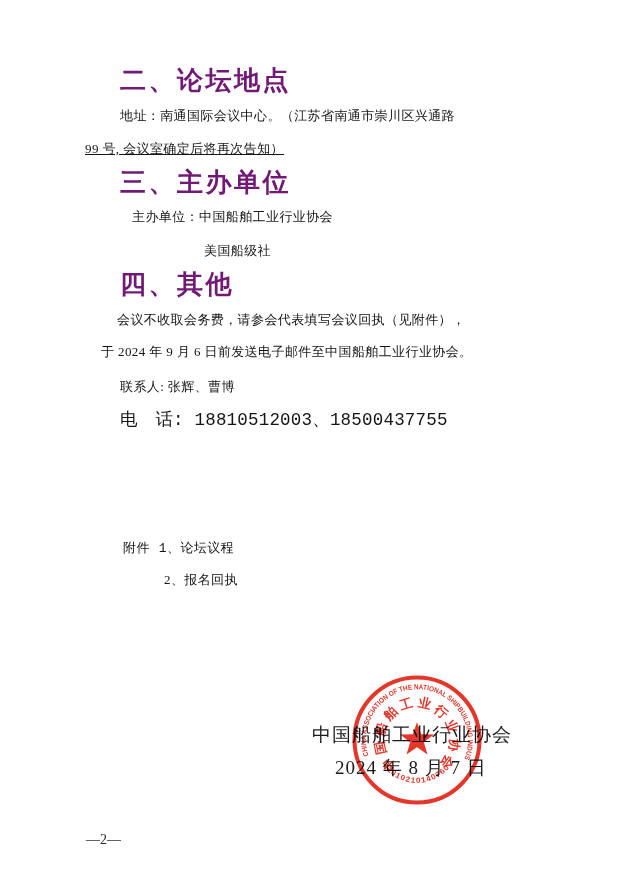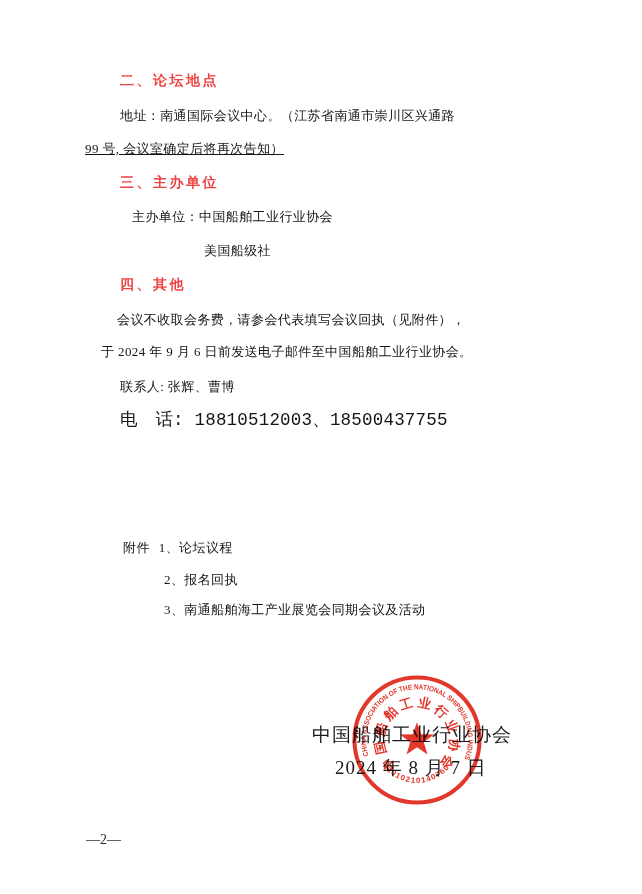--- a/index.html
+++ b/index.html
@@ -14,30 +14,30 @@
   .line {
     position:absolute;
     white-space:pre;
     font-size:13px;
     letter-spacing:0.4px;
     line-height:24px;
   }
   .heading {
     font-family:"Liberation Sans", sans-serif;
     font-weight:700;
-    font-size:14px;
+    font-size:26px;
     letter-spacing:2.5px;
-    color:#ef4444;
+    color:#701a75;
   }
   .mono-mixed {
     font-family:"Liberation Mono","Liberation Serif", monospace;
     font-size:17.5px;
     letter-spacing:0.2px;
   }
-  .att-item-first { padding-left:9px; }
+  .att-item-first { padding-left:9px;font-family:Liberation Mono, monospace; }
   .signature {
     position:absolute;
     white-space:pre;
     font-size:19px;
     letter-spacing:1px;
     color:#1a1a1a;
   }
   .page-number {
     position:absolute;
     left:86px; top:832px;
@@ -95,21 +95,20 @@
 
   <div class="line" style="left:120px; top:375px;">联系人: 张辉、曹博</div>
 
   <div class="line mono-mixed" style="left:120px; top:408px;">电　话: 18810512003、18500437755</div>
 
 
   <div class="line" style="left:123px; top:536px;"><span>附件</span><span class="att-item-first">1、论坛议程</span></div>
 
   <div class="line" style="left:164px; top:568px;">2、报名回执</div>
 
-  <div class="line" style="left:164px; top:598px;">3、南通船舶海工产业展览会同期会议及活动</div>
 
   <div class="signature" style="left:312px; top:722px;">中国船舶工业行业协会</div>
 
   <div class="signature" style="left:335px; top:755px;">2024 年 8 月 7 日</div>
 
   <svg class="seal" viewBox="0 0 150 150" xmlns="http://www.w3.org/2000/svg">
     <defs>
       <path id="arcTop" d="M 21.4 94.5 A 57 57 0 1 1 128.6 94.5" fill="none"></path>
       <path id="arcBottom" d="M 35.7 102.5 A 48 48 0 0 0 114.3 102.5" fill="none"></path>
       <path id="arcCn" d="M 53.8 105.3 A 37 37 0 1 1 96.2 105.3" fill="none"></path>

